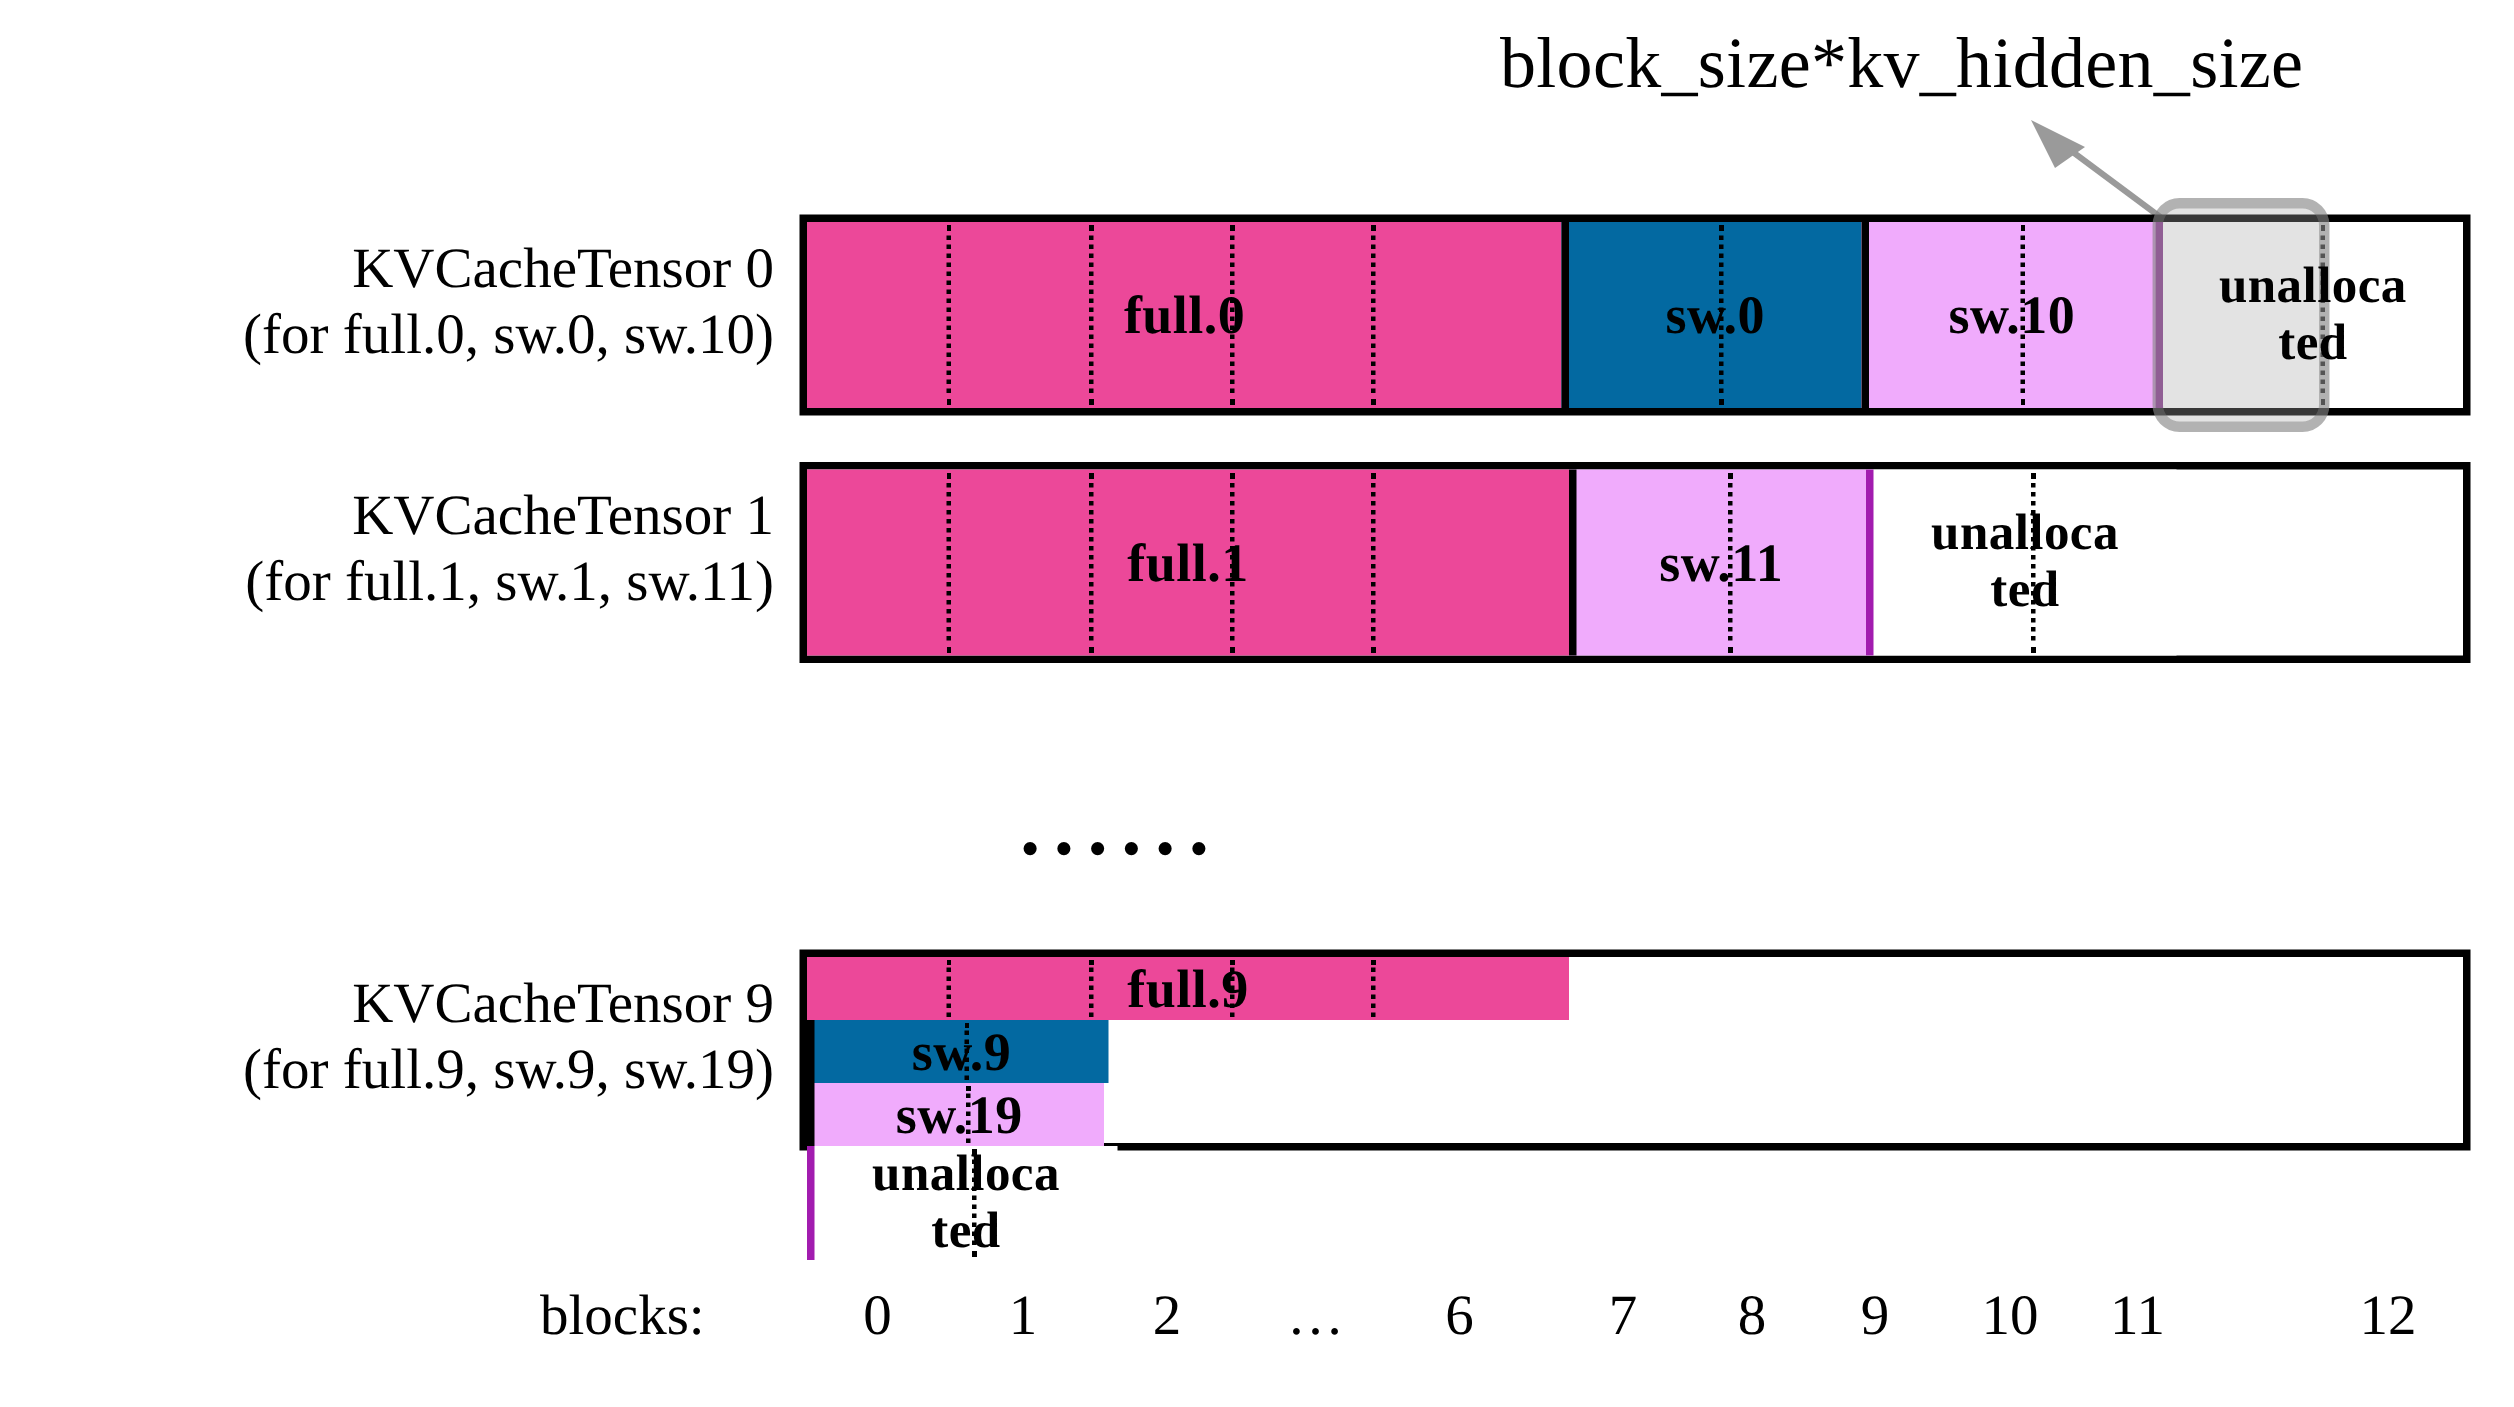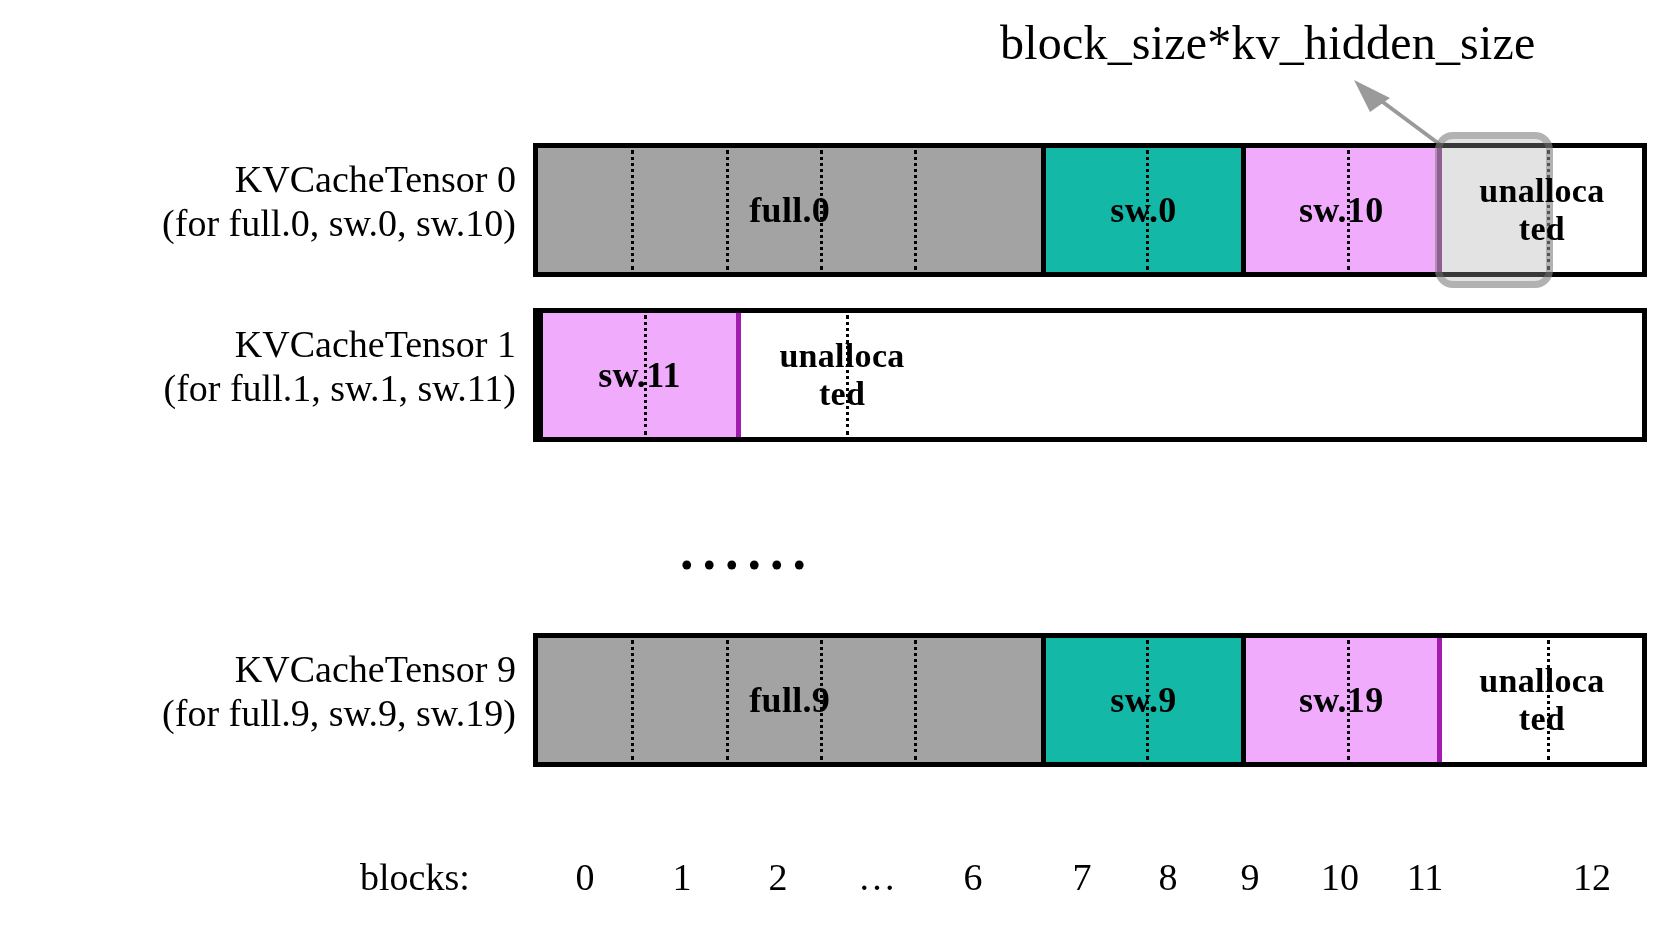--- a/index.html
+++ b/index.html
@@ -64,22 +64,22 @@
   .seg {
     position: relative;
     box-sizing: border-box;
     display: flex;
     align-items: center;
     justify-content: center;
     font-weight: bold;
     font-size: 36px;
     letter-spacing: 0.3px;
   }
-  .seg.full   { width: 508px; background: #a3a3a3; }
-  .seg.sw-a   { width: 201px; background: #14b8a6; border-left: 5px solid #000; }
+  .seg.full   { width: 508px; background: #ec4899; }
+  .seg.sw-a   { width: 201px; background: #0369a1; border-left: 5px solid #000; }
   .seg.sw-b   { width: 198px; background: #f0abfc; border-left: 5px solid #000; align-items: center; }
   .seg.unall  { width: 207px; background: #ffffff; border-left: 5px solid #a21caf;
                 font-size: 34px; line-height: 1.12; text-align: center; }
 
   
   .dot {
     position: absolute;
     top: 2px;
     bottom: 2px;
     width: 0;
@@ -165,34 +165,41 @@
           <span class="dot" style="left: 105px;"></span>
           <span style="position: relative; z-index: 2; width: 145px; display: inline-block;">unalloca ted</span>
         </div>
       </div>
       <div class="highlight" style="left: 1435px; top: 132px; width: 118px; height: 156px;"></div>
       <div class="row-label" style="top: 322px;">
         <span class="l1">KVCacheTensor 1</span>
         <span class="l2">(for full.1, sw.1, sw.11)</span>
       </div>
       <div class="bar" style="top: 308px;">
+        <div class="seg full">
+          <span class="dot" style="left: 93px;"></span>
+          <span class="dot" style="left: 188px;"></span>
+          <span class="dot" style="left: 282px;"></span>
+          <span class="dot" style="left: 376px;"></span>
+          <span style="position: relative; z-index: 2;">full.1</span>
+        </div>
         <div class="seg sw-b">
           <span class="dot" style="left: 101px;"></span>
           <span style="position: relative; z-index: 2;">sw.11</span>
         </div>
         <div class="seg unall">
           <span class="dot" style="left: 105px;"></span>
           <span style="position: relative; z-index: 2; width: 145px; display: inline-block;">unalloca ted</span>
         </div>
       </div>
       <div class="row-label" style="top: 647px;">
         <span class="l1">KVCacheTensor 9</span>
         <span class="l2">(for full.9, sw.9, sw.19)</span>
       </div>
-      <div class="bar" style="top: 633px;">
+      <div class="bar" style="top: 633px; flex-direction: column;">
         <div class="seg full">
           <span class="dot" style="left: 93px;"></span>
           <span class="dot" style="left: 188px;"></span>
           <span class="dot" style="left: 282px;"></span>
           <span class="dot" style="left: 376px;"></span>
           <span style="position: relative; z-index: 2;">full.9</span>
         </div>
         <div class="seg sw-a">
           <span class="dot" style="left: 100px;"></span>
           <span style="position: relative; z-index: 2;">sw.9</span>

